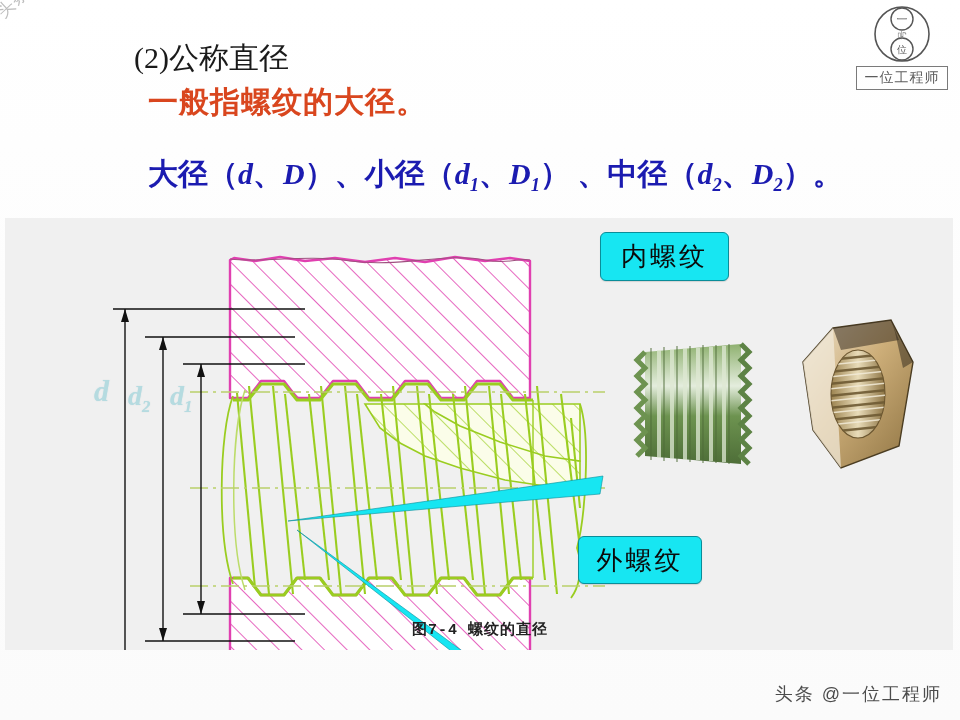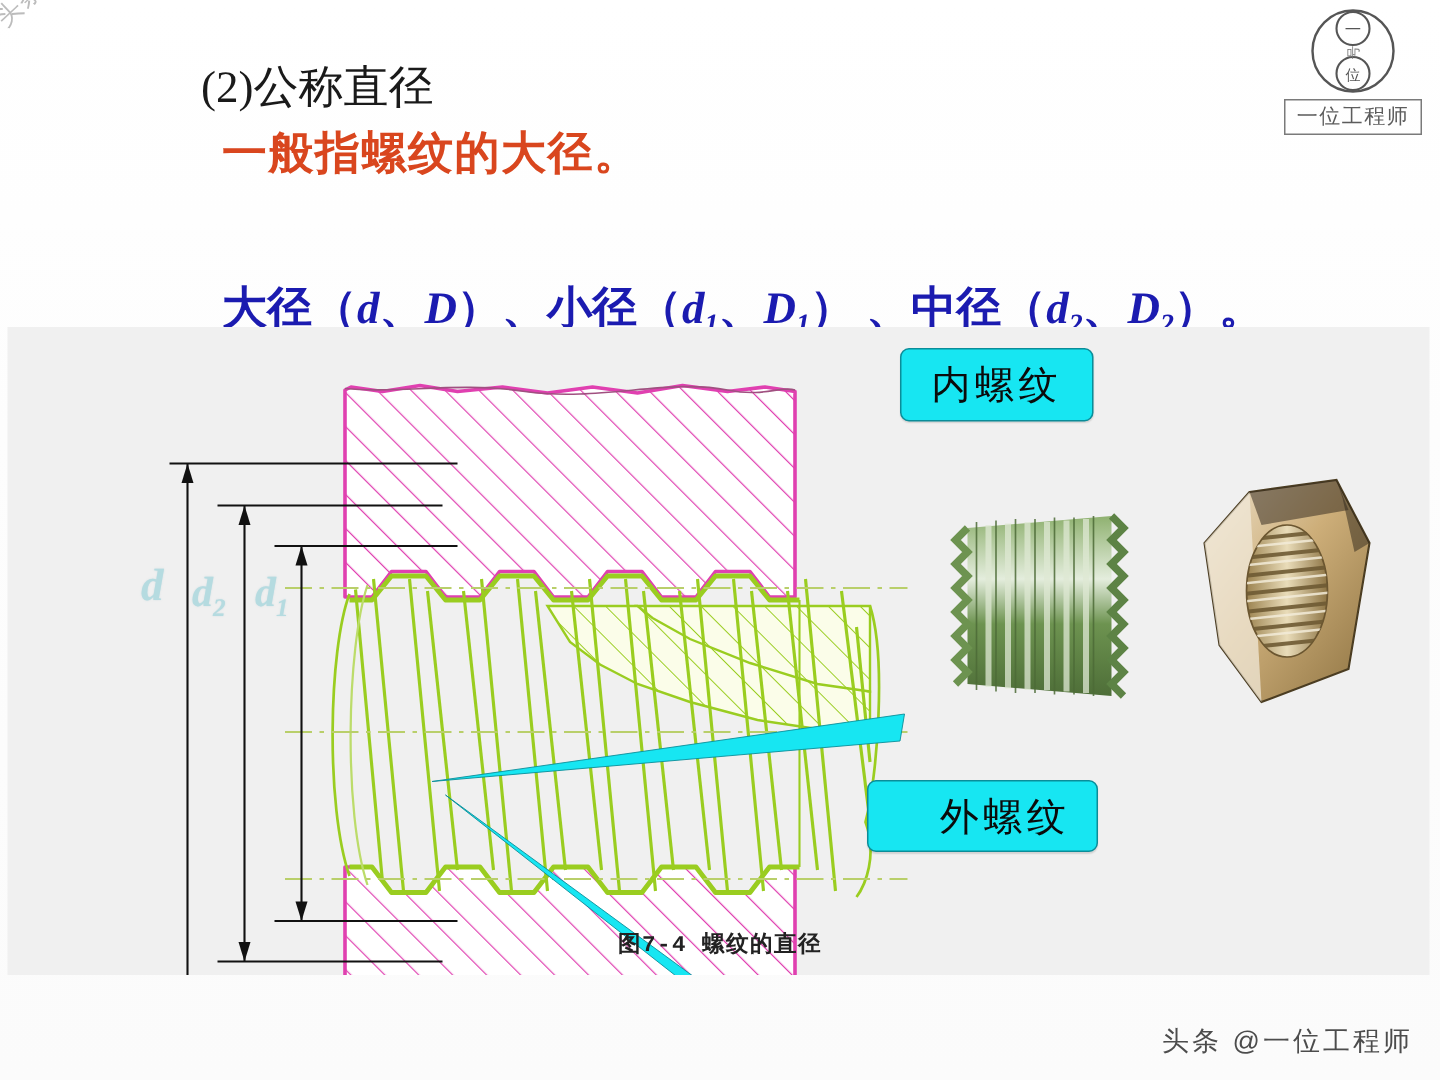--- a/index.html
+++ b/index.html
@@ -38,21 +38,20 @@
   }
   .txt-red{
     position:absolute;left:148px;top:82px;
     font-size:30px;color:#d9461e;font-weight:bold;white-space:nowrap;
     letter-spacing:1px;
   }
   .txt-blue{
     position:absolute;left:148px;top:154px;
     font-size:30px;color:#1b1bb0;font-weight:bold;white-space:nowrap;
     letter-spacing:0px;
-    margin-top:31px;
   }
   .txt-blue i{font-family:"Liberation Serif","DejaVu Serif",serif;font-style:italic;}
   .txt-blue sub{font-size:.62em;font-style:italic;}
 
   
   .panel{
     position:absolute;left:5px;top:218px;width:948px;height:432px;
     background:#f0f0f0;
   }
   .panel .fig{position:absolute;inset:0;}
@@ -64,21 +63,21 @@
 
   
   .callout{
     position:absolute;background:#17e6f2;border:1px solid #0a8d99;
     border-radius:6px;display:flex;align-items:center;justify-content:center;
     font-family:"Liberation Sans","DejaVu Sans",sans-serif;
     font-size:26px;color:#0b0b0b;letter-spacing:3px;font-weight:500;
     box-shadow:0 1px 1px rgba(0,0,0,.12);
   }
   #callout-inner{left:600px;top:232px;width:127px;height:47px;}
-  #callout-outer{left:578px;top:520px;width:122px;height:46px;padding-left:30px;}
+  #callout-outer{left:578px;top:536px;width:122px;height:46px;}
 
   
   .dimlab{
     position:absolute;color:#b5dbe0;font-style:italic;font-weight:bold;
     font-family:"Liberation Serif","DejaVu Serif",serif;
     text-shadow:0 0 1px rgba(160,200,210,.5);
   }
   #lab-d {left:94px; top:374px;font-size:30px;}
   #lab-d2{left:128px;top:380px;font-size:28px;}
   #lab-d1{left:170px;top:380px;font-size:28px;}

